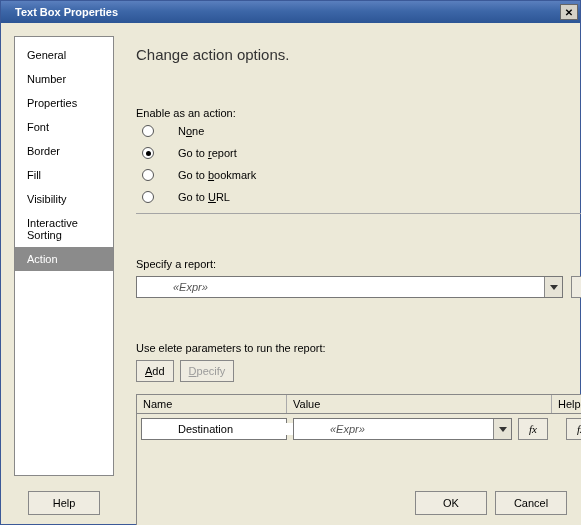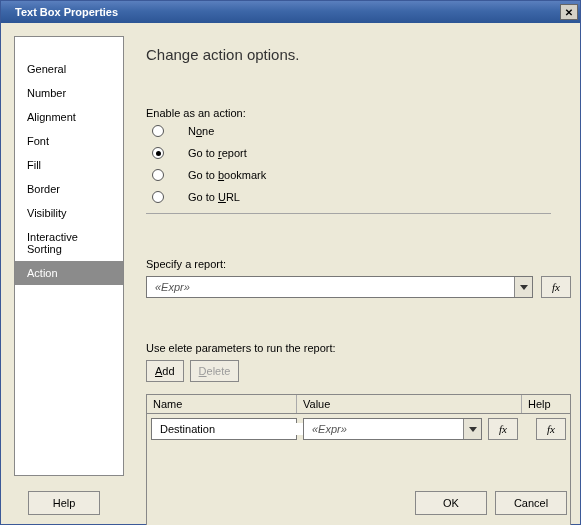--- a/index.html
+++ b/index.html
@@ -43,24 +43,24 @@
     left: 0;
     right: 0;
     bottom: 0;
     padding: 14px 14px 10px 14px;
   }
   .content-row {
     display: flex;
     height: 440px;
   }
   .sidebar {
-    width: 110px;
+    width: 100px;
     background: #fff;
     border: 1px solid #888;
-    padding-top: 20px;
+    padding-top: 6px;
     flex-shrink: 0;
   }
   .sidebar-item {
     padding: 6px 10px 6px 12px;
     cursor: pointer;
     color: #000;
   }
   .sidebar-item.selected {
     background: #8b8b8b;
     color: #fff;
@@ -120,25 +120,26 @@
     flex: 1;
     display: flex;
     height: 22px;
     border: 1px solid #777;
     background: #fff;
     align-items: stretch;
   }
   .combo input {
     border: none;
     flex: 1;
-    padding: 0 8px;
+    padding: 0 20px;
     font: inherit;
     font-style: italic;
     color: #555;
     outline: none;
+    margin-left: 16px;
   }
   .combo .drop {
     width: 18px;
     background: #e6e3d6;
     border-left: 1px solid #888;
     display: flex;
     align-items: center;
     justify-content: center;
     cursor: pointer;
   }
@@ -217,24 +218,24 @@
     <span>✕</span>
   </div>
 </div>
 
 <div class="body">
   <div class="content-row">
 
     <div class="sidebar">
       <div class="sidebar-item"><span>General</span></div>
       <div class="sidebar-item"><span>Number</span></div>
-      <div class="sidebar-item"><span>Alignment</span></div>
+      <div class="sidebar-item"><span>Properties</span></div>
       <div class="sidebar-item"><span>Font</span></div>
+      <div class="sidebar-item"><span>Border</span></div>
       <div class="sidebar-item"><span>Fill</span></div>
-      <div class="sidebar-item"><span>Border</span></div>
       <div class="sidebar-item"><span>Visibility</span></div>
       <div class="sidebar-item"><span>Interactive Sorting</span></div>
       <div class="sidebar-item selected"><span>Action</span></div>
     </div>
 
     <div class="main">
       <div class="heading">Change action options.</div>
 
       <div class="section-label">Enable as an action:</div>
 
@@ -269,21 +270,21 @@
       </div>
 
       <div class="section-label">Use elete parameters to run the report:</div>
       <div class="btn-row">
         <div class="btn">
             <span class="ul">A</span>
             <span>dd</span>
           </div>
         <div class="btn disabled">
             <span class="ul">D</span>
-            <span>elete</span>
+            <span>pecify</span>
           </div>
       </div>
 
       <div class="params-table">
         <div class="params-header">
           <div class="col-name">Name</div>
           <div class="col-value">Value</div>
           <div class="col-omit">Help</div>
         </div>
         <div class="params-body">

